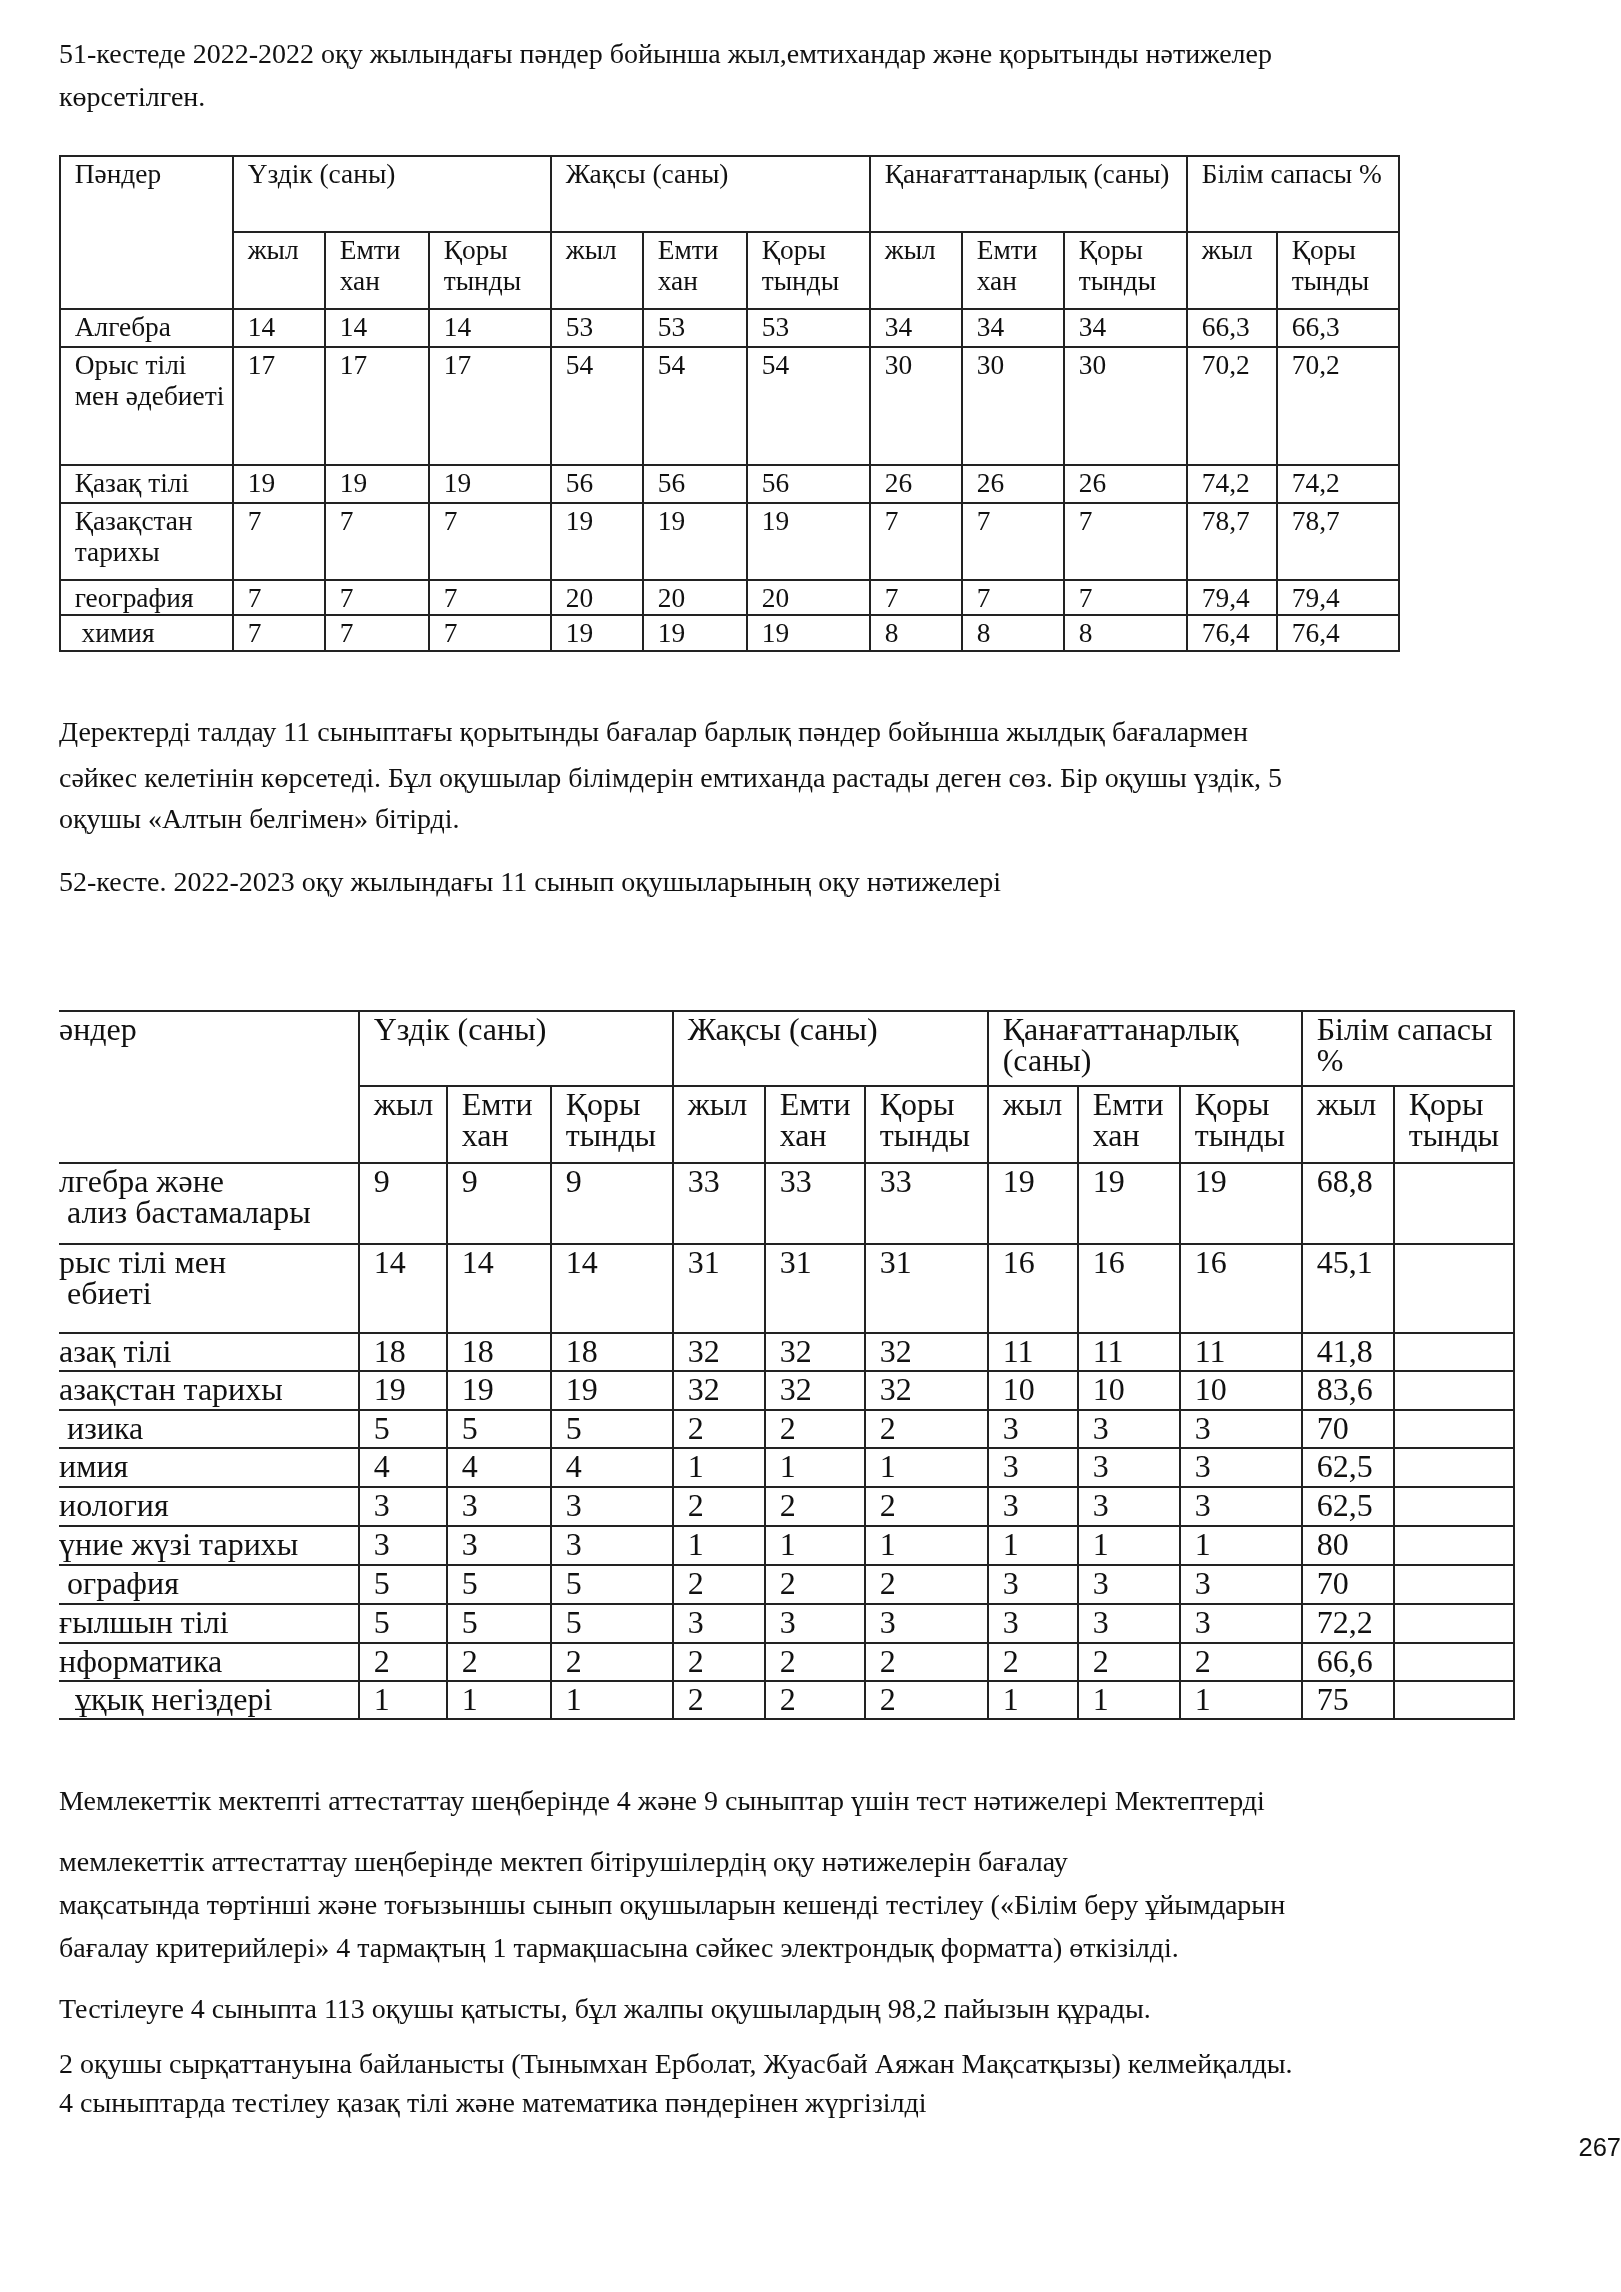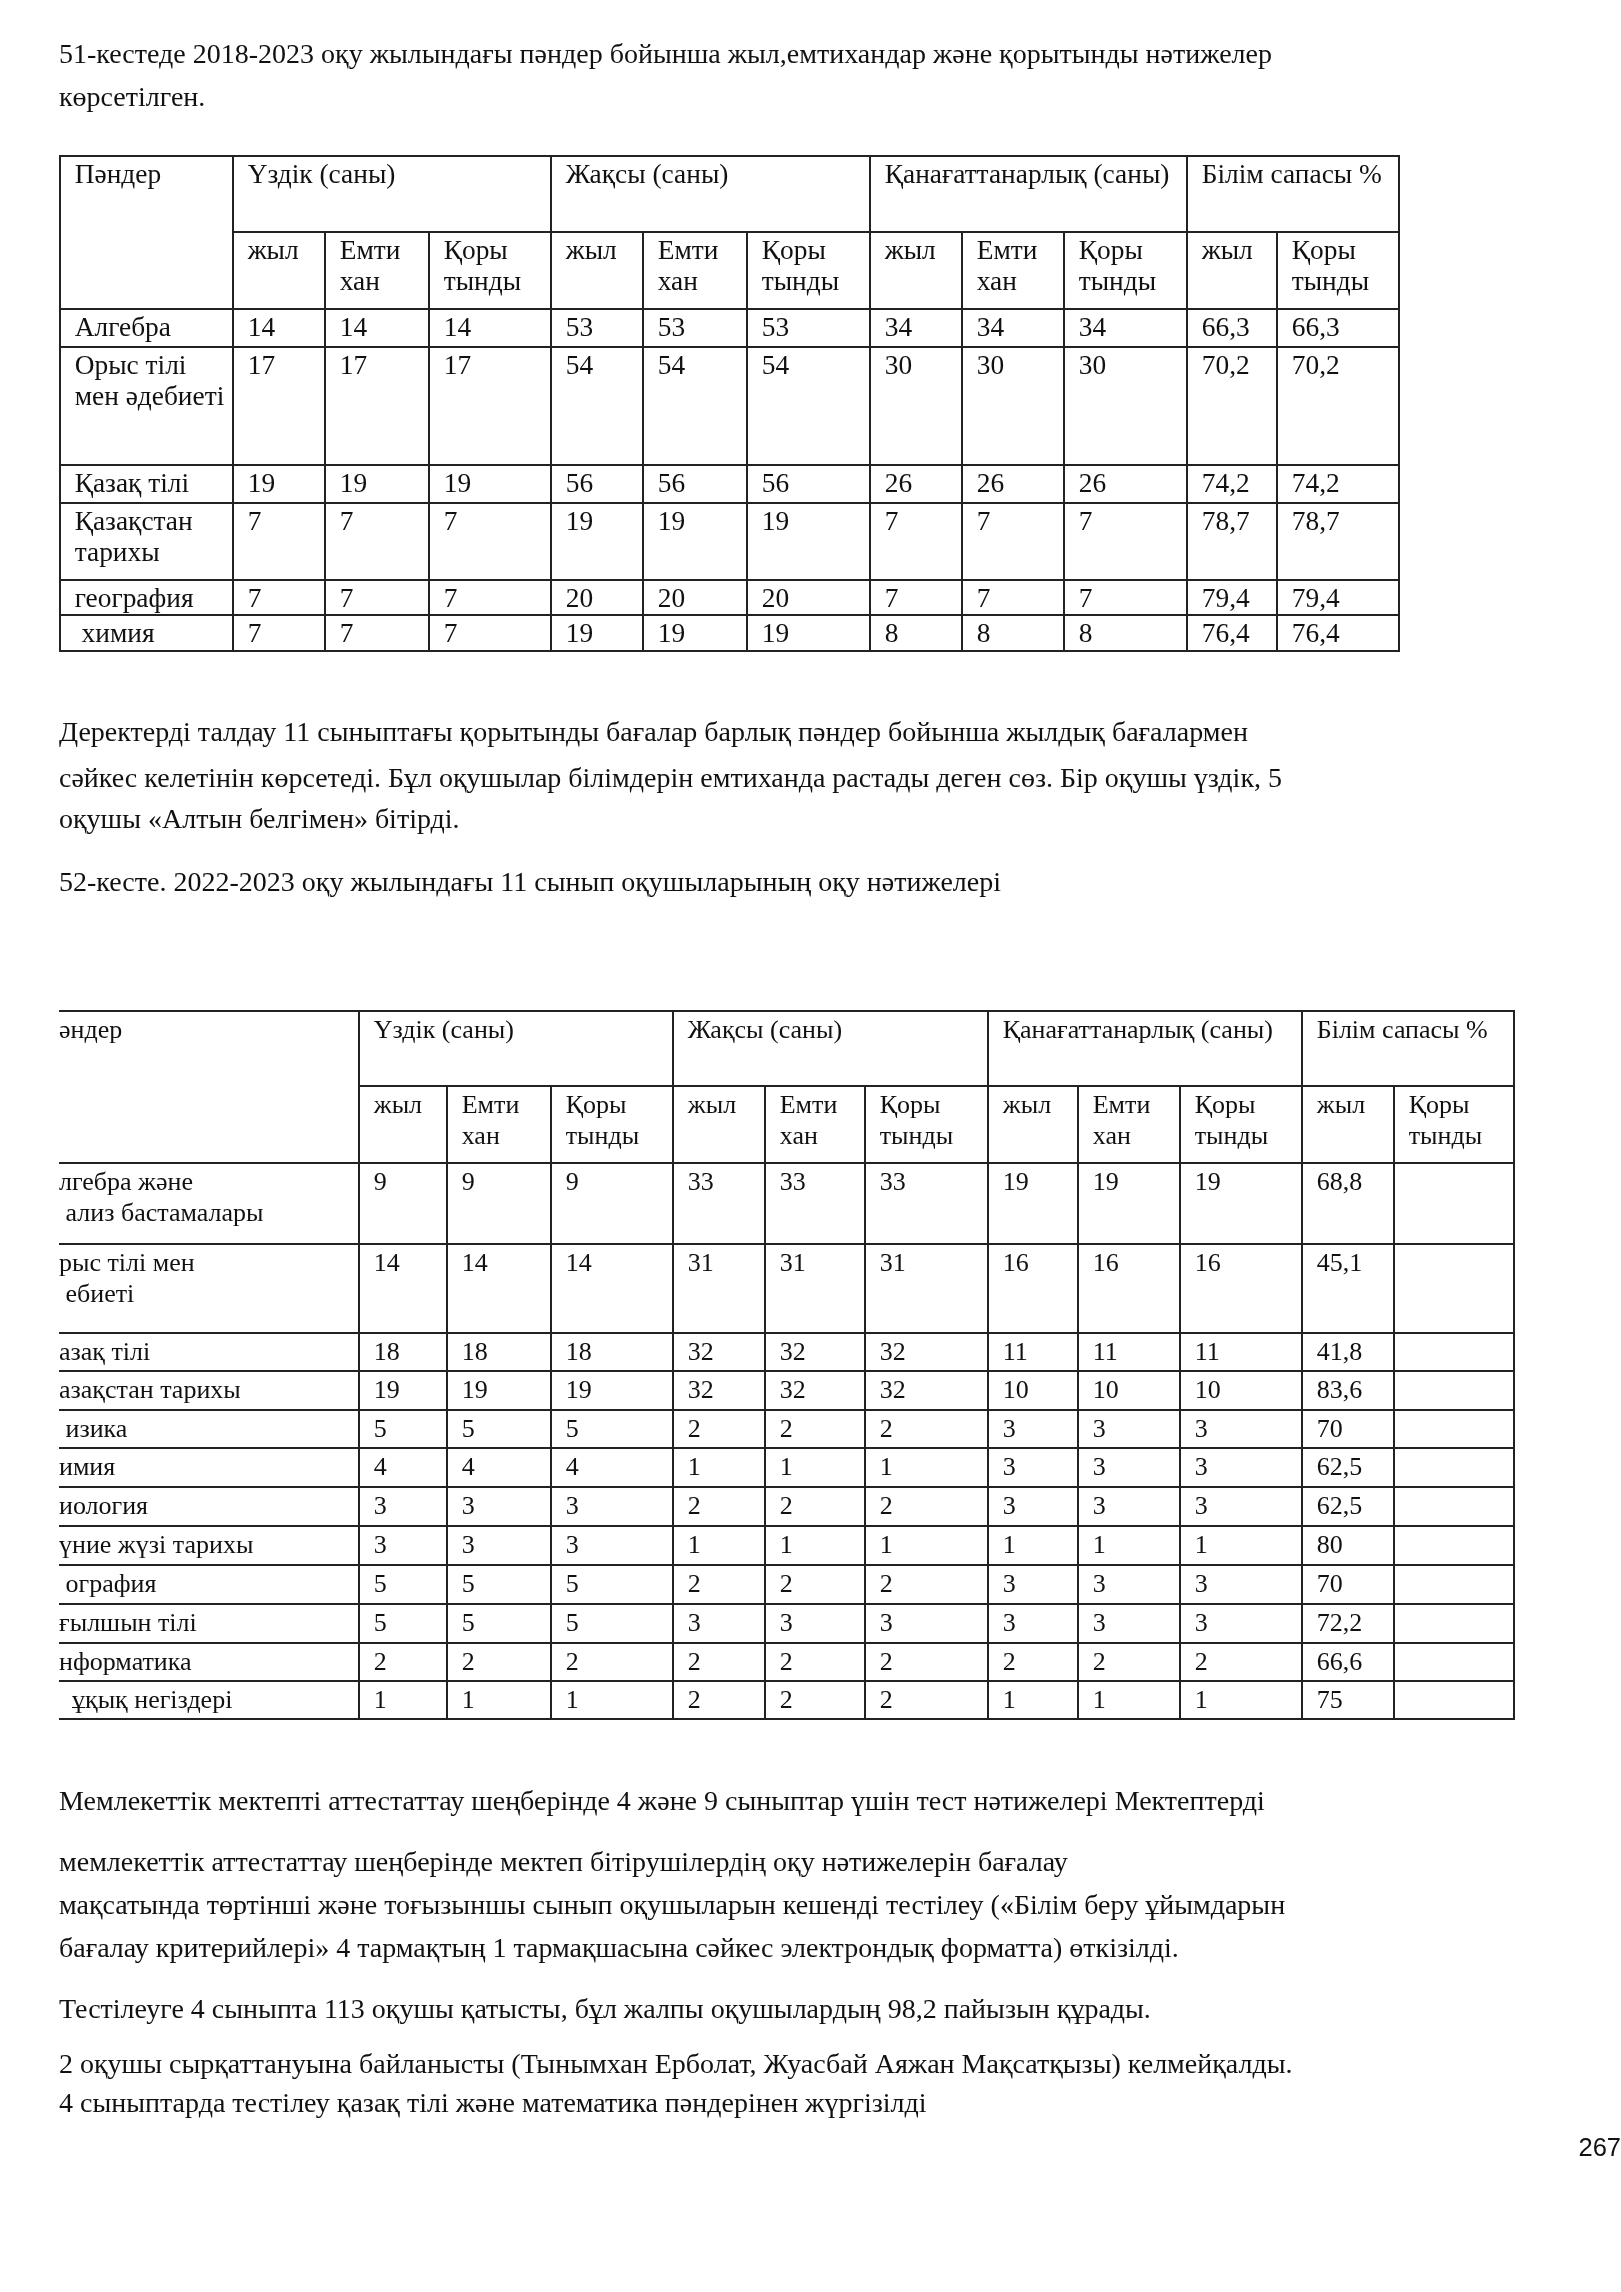--- a/index.html
+++ b/index.html
@@ -3,30 +3,30 @@
 <meta charset="utf-8">
 <style>
   html, body { margin:0; padding:0; background:#fff; }
   body { width:1621px; height:2293px; position:relative; overflow:hidden;
          font-family:"Liberation Serif", "DejaVu Serif", serif; color:#111; }
   .txt { position:absolute; left:59px; font-size:28px; line-height:29px; white-space:nowrap;
          transform-origin:left top; }
   .t1 { position:absolute; border-collapse:collapse; font-size:27.4px; line-height:31px; table-layout:fixed; }
   .t1 td { border:2px solid #222; vertical-align:top; padding:2px 5.9px 0 13.7px; overflow:hidden; white-space:nowrap; }
   .t1 td.wrap { white-space:normal; }
-  .t2 { position:absolute; border-collapse:collapse; font-size:26px; line-height:31px; table-layout:fixed; }
+  .t2 { position:absolute; border-collapse:collapse; font-size:32px; line-height:31px; table-layout:fixed; }
   .t2 td { border:2px solid #222; vertical-align:top; padding:2px 5.9px 0 13.7px; overflow:hidden; white-space:nowrap; }
   .t2 td.first { border-left:none; padding-left:0; }
   .t2 td.wrap { white-space:normal; }
   .pagenum { position:absolute; left:0; width:1621px; text-align:right; top:2133px; font-family:"Liberation Sans", sans-serif; font-size:25.5px; }
 </style>
 </head>
 <body>
 
-<div class="txt" style="top:39px;">51-кестеде 2018-2023 оқу жылындағы пәндер бойынша жыл,емтихандар және қорытынды нәтижелер</div>
+<div class="txt" style="top:39px;">51-кестеде 2022-2022 оқу жылындағы пәндер бойынша жыл,емтихандар және қорытынды нәтижелер</div>
 <div class="txt" style="top:82px;">көрсетілген.</div>
 
 <table class="t1" style="left:59px; top:155px; width:1339px;">
   <colgroup>
     <col style="width:173px">
       <col style="width:92px">
       <col style="width:104px">
       <col style="width:122px">
     <col style="width:92px">
       <col style="width:104px">

